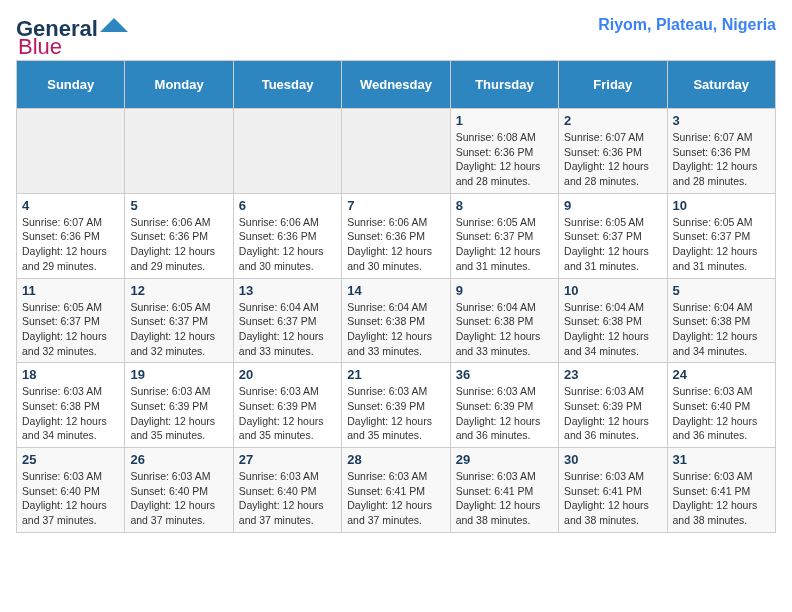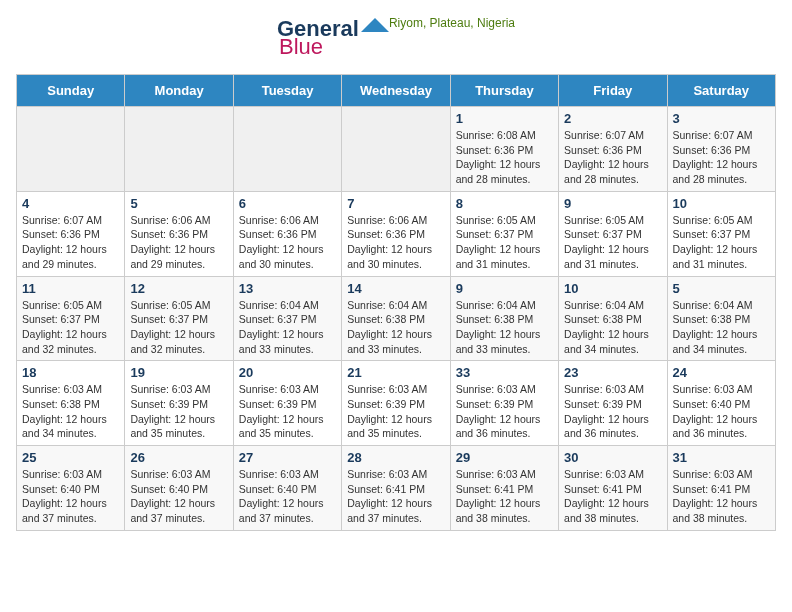--- a/index.html
+++ b/index.html
@@ -5,23 +5,23 @@
     * { box-sizing: border-box; margin: 0; padding: 0; }
     body {
       font-family: Arial, sans-serif;
       background: #fff;
       width: 792px;
       min-height: 612px;
       padding: 16px;
     }
     .header-section {
       display: flex;
-      justify-content: center;
+      justify-content: space-between;
       align-items: flex-start;
-      margin-bottom: 14px;
+      margin-bottom: 0;
     }
     .logo {
       display: flex;
       flex-direction: column;
       align-items: flex-start;
     }
     .logo-arrow {
       width: 28px;
       height: 14px;
       margin-left: 60px;
@@ -29,33 +29,34 @@
     }
     .title-section {
       text-align: right;
     }
     .calendar-title {
       font-size: 36px;
       font-weight: bold;
       color: #1a3a5c;
     }
     .calendar-subtitle {
-      font-size: 12px;
-      color: #4d7c0f;
+      font-size: 16px;
+      color: #3b82f6;
+      font-weight: bold;
     }
     table {
       width: 100%;
       border-collapse: collapse;
       table-layout: fixed;
     }
     thead tr th {
       background-color: #2e86c1;
       color: white;
       text-align: center;
-      padding: 8px 4px;
+      padding: 16px 4px;
       font-size: 13px;
       border: 1px solid #ccc;
     }
     tbody tr td {
       border: 1px solid #ccc;
       vertical-align: top;
       padding: 4px 5px;
       min-height: 80px;
       height: 80px;
       font-size: 11px;
@@ -204,21 +205,21 @@
         </td>
         <td>
           <span class="day-number">20</span>
           <div class="cell-content">Sunrise: 6:03 AM<br>Sunset: 6:39 PM<br>Daylight: 12 hours<br>and 35 minutes.</div>
         </td>
         <td>
           <span class="day-number">21</span>
           <div class="cell-content">Sunrise: 6:03 AM<br>Sunset: 6:39 PM<br>Daylight: 12 hours<br>and 35 minutes.</div>
         </td>
         <td>
-          <span class="day-number">33</span>
+          <span class="day-number">36</span>
           <div class="cell-content">Sunrise: 6:03 AM<br>Sunset: 6:39 PM<br>Daylight: 12 hours<br>and 36 minutes.</div>
         </td>
         <td>
           <span class="day-number">23</span>
           <div class="cell-content">Sunrise: 6:03 AM<br>Sunset: 6:39 PM<br>Daylight: 12 hours<br>and 36 minutes.</div>
         </td>
         <td>
           <span class="day-number">24</span>
           <div class="cell-content">Sunrise: 6:03 AM<br>Sunset: 6:40 PM<br>Daylight: 12 hours<br>and 36 minutes.</div>
         </td>

